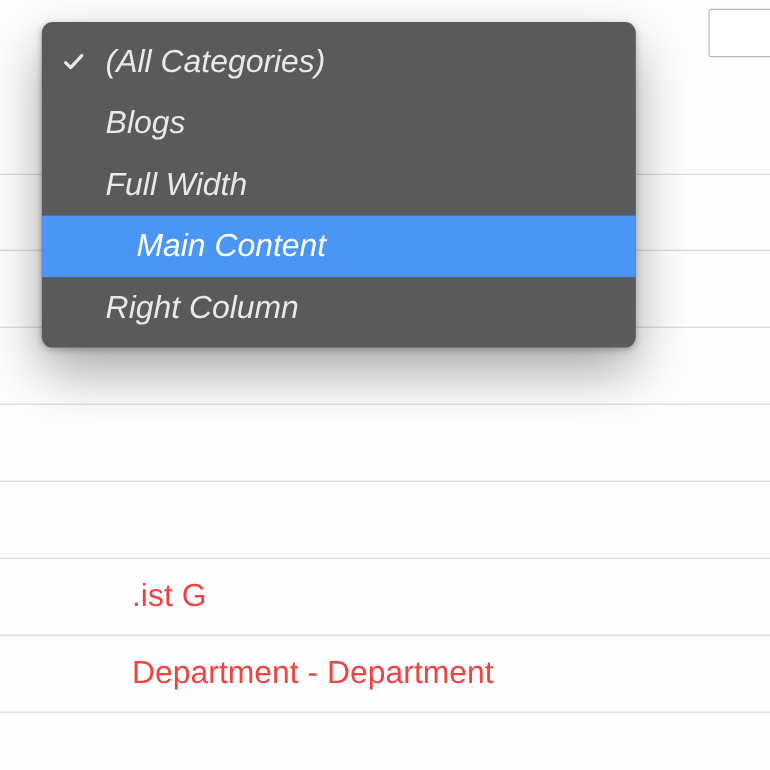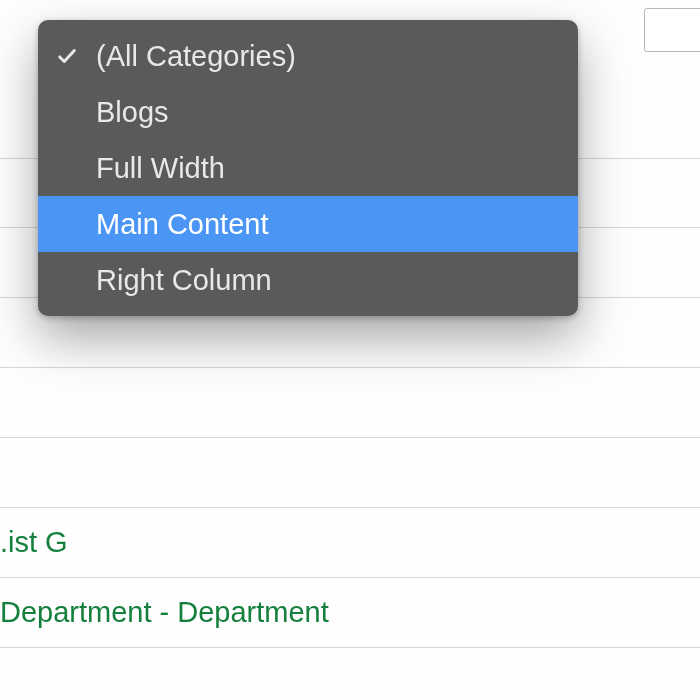--- a/index.html
+++ b/index.html
@@ -18,23 +18,24 @@
       top: 0;
       left: 0;
       right: 0;
       width: 100%;
     }
     .bg-row {
       border-bottom: 1px solid #d6d6d6;
       height: 70px;
       display: flex;
       align-items: center;
+      padding-left: 120px;
       white-space: nowrap;
       font-size: 29px;
-      color: #15803d;
+      color: #ef4444;
     }
     .bg-row.first {
       border-top: 1px solid #d6d6d6;
     }
     .bg-spacer-top {
       height: 158px;
       border: none;
     }
 
     
@@ -66,36 +67,38 @@
       align-items: center;
       height: 56px;
       font-size: 29px;
       font-weight: 400;
       cursor: default;
       padding: 0 18px 0 0;
     }
     .dropdown-item.highlighted {
       background: #4b95f5;
       color: #ffffff;
+      padding-left: 28px;
     }
     .dd-check {
       width: 58px;
       display: inline-flex;
       justify-content: center;
       align-items: center;
       flex-shrink: 0;
     }
     .dd-check svg {
       width: 22px;
       height: 22px;
     }
     .dd-label {
       flex: 1;
       white-space: nowrap;
       overflow: hidden;
+      font-style: italic;
     }
   </style>
 </head>
 <body>
 
 <div class="field-corner"></div>
 
 <div class="bg-table">
   <div class="bg-row bg-spacer-top"></div>
   <div class="bg-row first">

